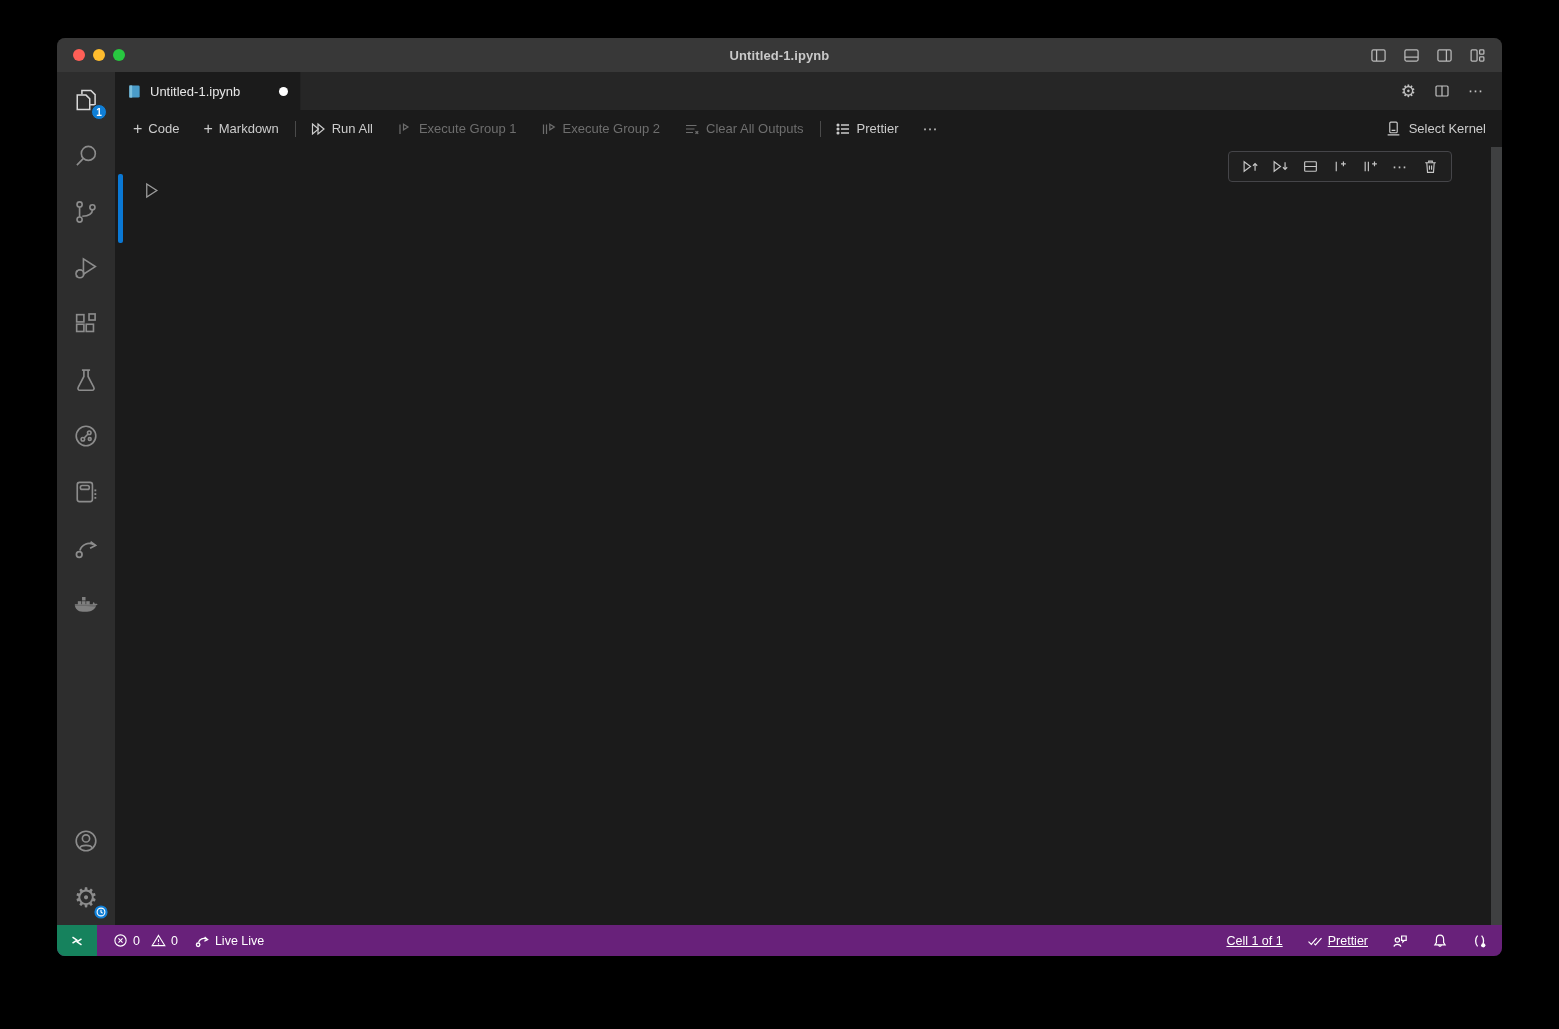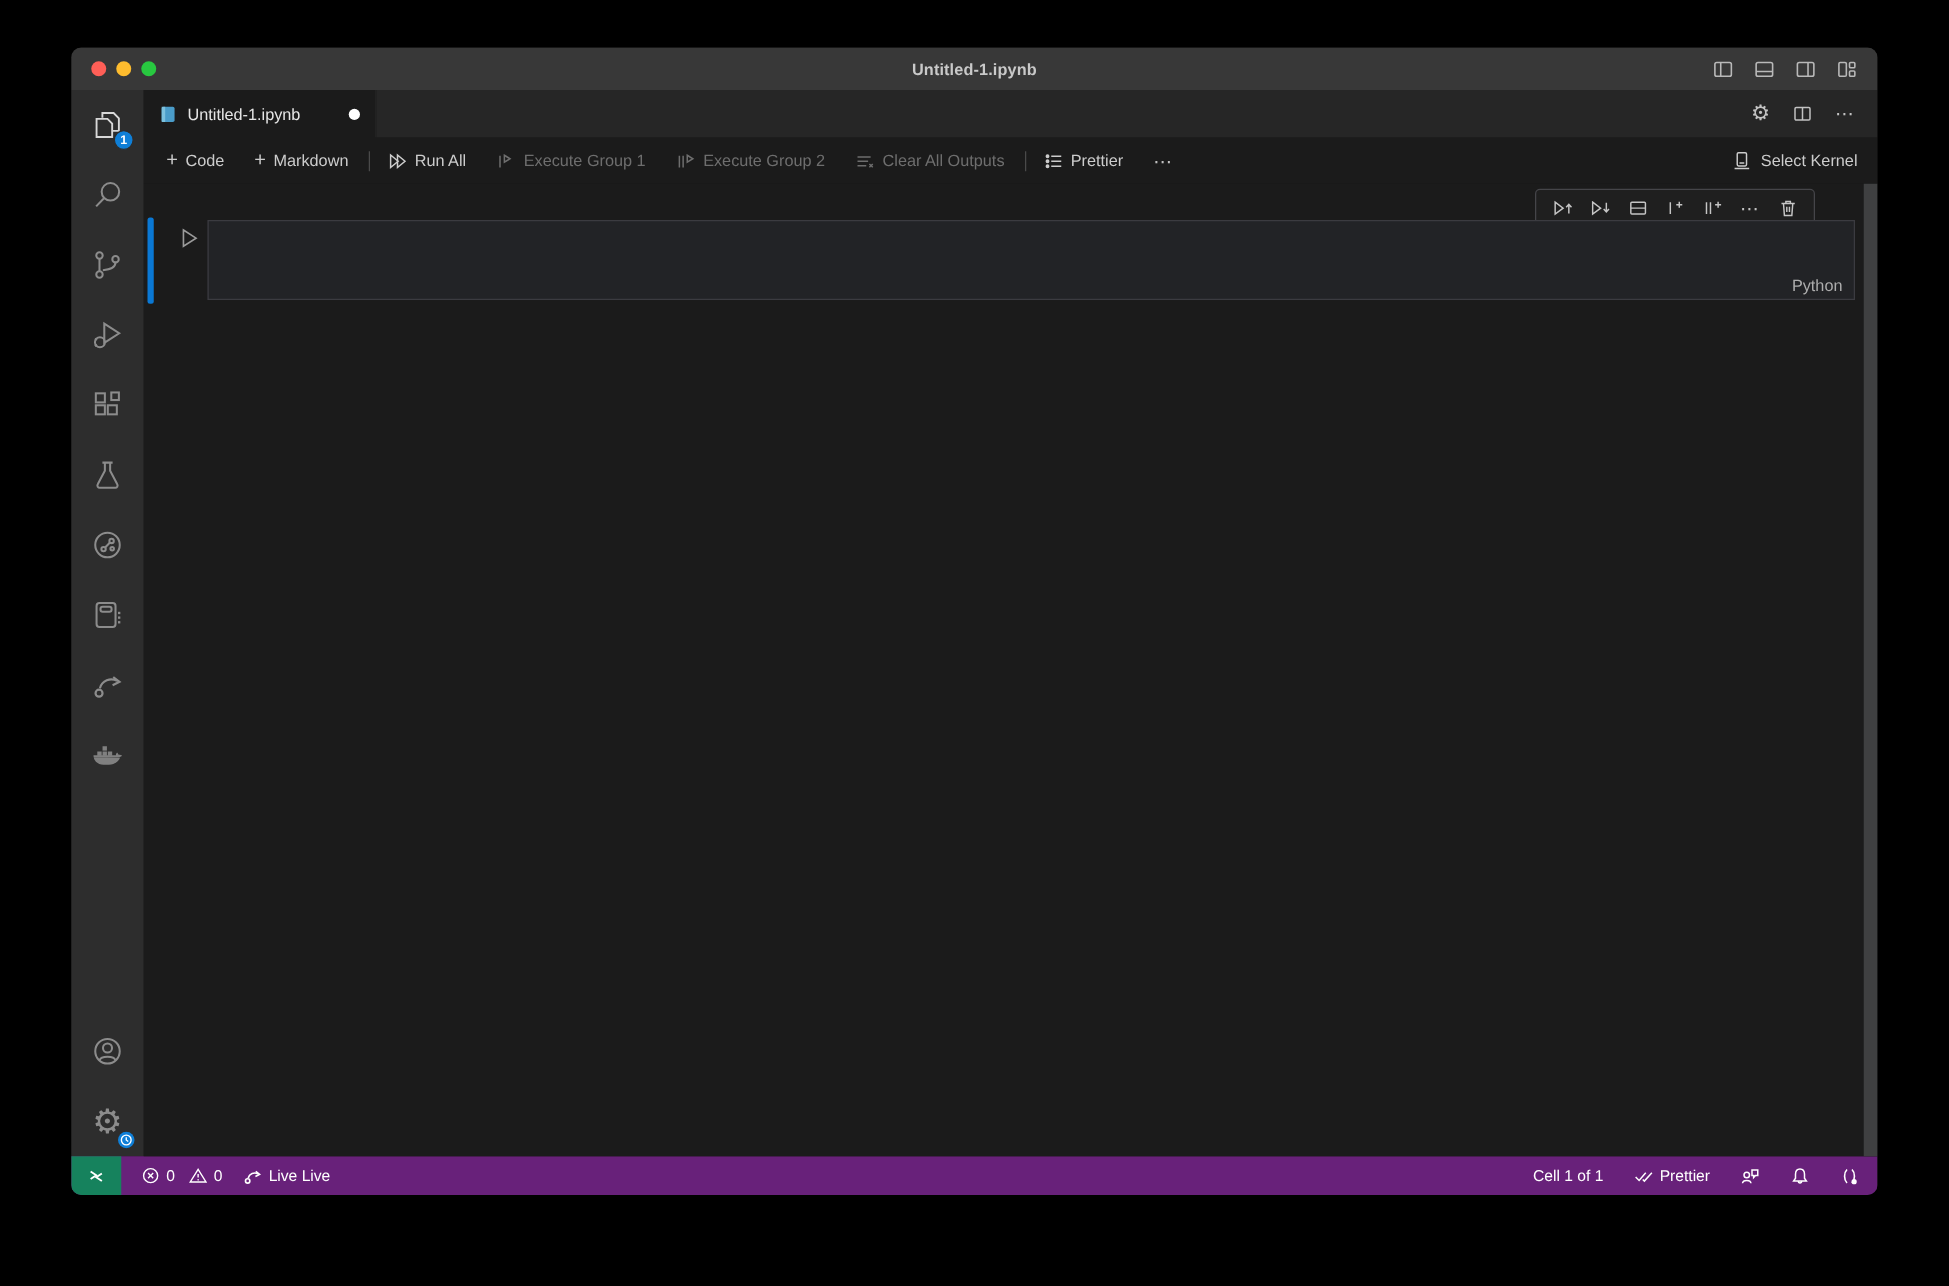--- a/index.html
+++ b/index.html
@@ -78,21 +78,21 @@
                  background:#222326; border:1px solid #3b3b40; }
   .cell-lang { position:absolute; right:9px; bottom:3px; color:#adadad; font-size:13px; }
 
   
   .statusbar { height:31px; background:#68217A; flex:none; display:flex; align-items:center;
                color:#fff; font-size:12.5px; }
   .sb-remote { width:40px; height:31px; background:#16825d; display:flex; align-items:center;
                justify-content:center; flex:none; }
   .sb-item { display:flex; align-items:center; gap:5px; margin-left:16px; }
   .sb-right { margin-left:auto; display:flex; align-items:center; padding-right:14px; }
-  .sb-right .sb-item { margin-left:24px; }
+  .sb-right .sb-item { margin-left:24px;text-decoration:underline; }
   .sb-num { margin-right:6px; }
 </style>
 </head>
 <body>
 
 <div class="window">
 
   <div class="titlebar">
     <div class="traffic">
       <div class="light red"></div>
@@ -372,23 +372,20 @@
           </span>
         </div>
 
         <div class="cell">
           <div class="cell-accent"></div>
           <span class="cell-run">
             <svg width="19" height="19" viewBox="0 0 16 16" fill="none" stroke="currentColor" stroke-width="1.1">
               <path d="M4 2.5 L12.5 8 L4 13.5 Z"></path>
             </svg>
           </span>
-          <div class="cell-editor">
-            <span class="cell-lang">Python</span>
-          </div>
         </div>
       </div>
     </div>
   </div>
 
   <div class="statusbar">
     <div class="sb-remote">
       <svg width="16" height="16" viewBox="0 0 16 16" fill="none" stroke="#fff" stroke-width="1.5">
         <path d="M3.5 4.2 L8 7.2 L3.5 10.2"></path>
         <path d="M12.5 5.8 L8 8.8 L12.5 11.8"></path>

